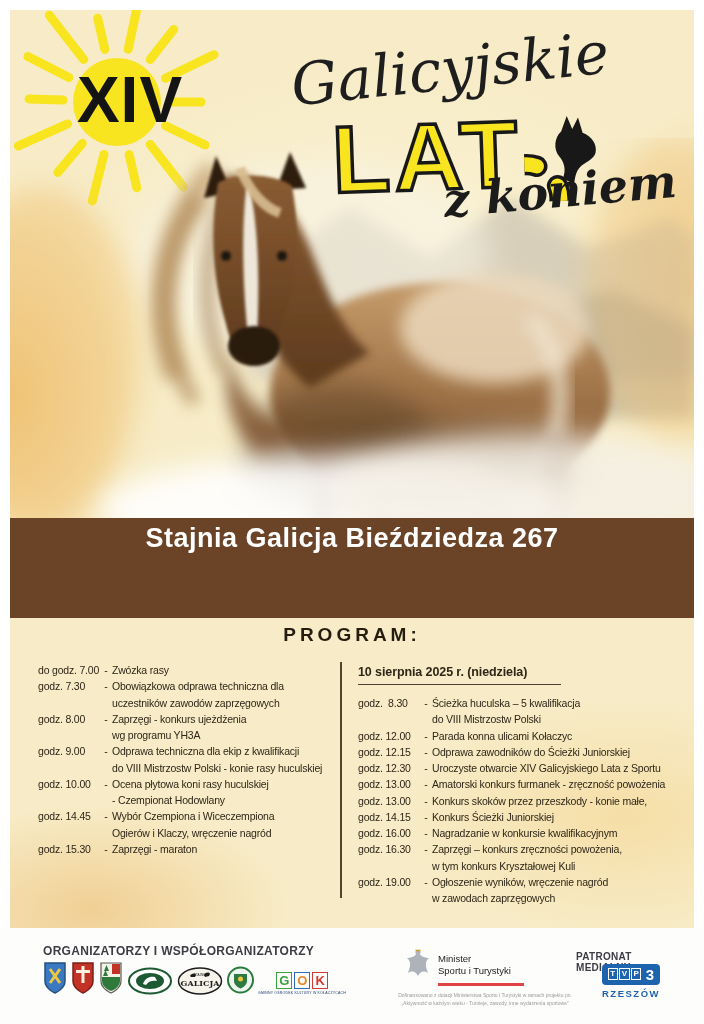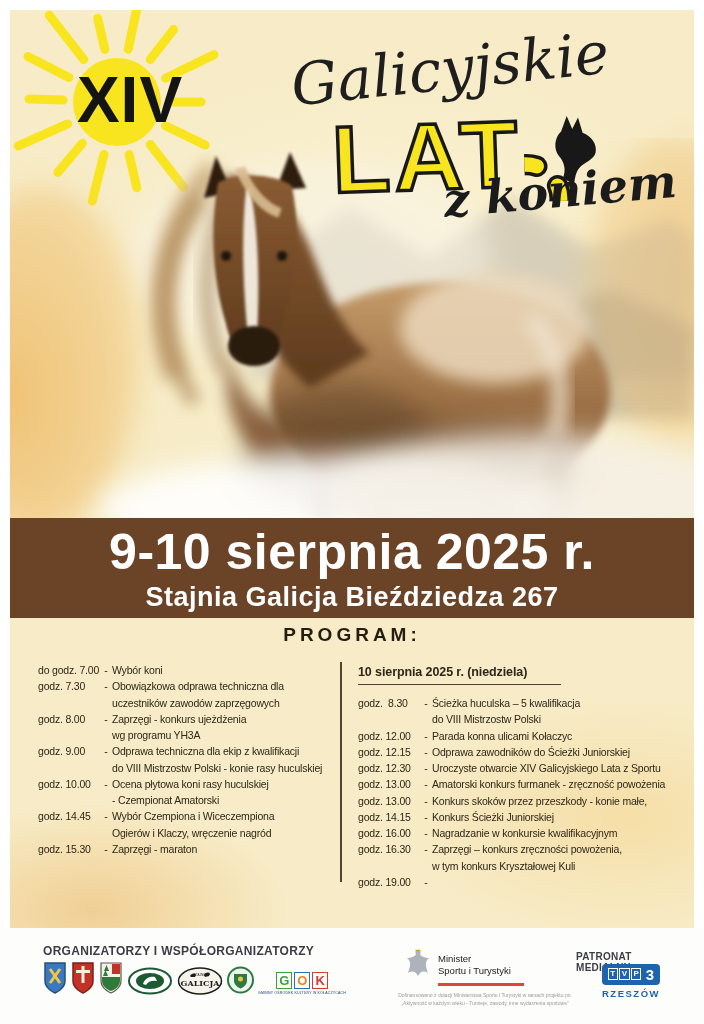--- a/index.html
+++ b/index.html
@@ -192,34 +192,33 @@
     <svg class="oglyph" viewBox="0 0 84 96">
       <path d="M11,61.3 A33,33 0 1 0 30.7,81" stroke="#181818" stroke-width="21" fill="none" stroke-linecap="round"></path>
       <path d="M11,61.3 A33,33 0 1 0 30.7,81" stroke="#f8e51f" stroke-width="14" fill="none" stroke-linecap="round"></path>
       <path d="M36,28 L42,13 L47,26 L53,15 L57,30 C66,34 71,42 69,50 C67,56 61,58 55,62 C50,66 48,72 47,80 L36,74 C40,66 38,58 33,52 C28,45 29,34 36,28 Z" fill="#181818"></path>
     </svg>
   </div>
 
   <div class="script2">z koniem</div>
 
   <div class="banner">
-    <div class="l1">9-10 sierpnia 2025 r.</div>
     <div class="l2">Stajnia Galicja Bieździedza 267</div>
   </div>
 
   <div class="progheading">PROGRAM:</div>
 
   <div class="cols">
     <div class="pcol1">
       <div>
 
           <div class="prow">
             <span class="pt">do godz. 7.00</span>
             <span class="ps">-</span>
-            <span class="px">Wybór koni</span>
+            <span class="px">Zwózka rasy</span>
           </div>
 
           <div class="prow">
             <span class="pt">godz. 7.30</span>
             <span class="ps">-</span>
             <span class="px">Obowiązkowa odprawa techniczna dla
 uczestników zawodów zaprzęgowych</span>
           </div>
 
           <div class="prow">
@@ -233,21 +232,21 @@
             <span class="pt">godz. 9.00</span>
             <span class="ps">-</span>
             <span class="px">Odprawa techniczna dla ekip z kwalifikacji
 do VIII Mistrzostw Polski - konie rasy huculskiej</span>
           </div>
 
           <div class="prow">
             <span class="pt">godz. 10.00</span>
             <span class="ps">-</span>
             <span class="px">Ocena płytowa koni rasy huculskiej
-- Czempionat Amatorski</span>
+- Czempionat Hodowlany</span>
           </div>
 
           <div class="prow">
             <span class="pt">godz. 14.45</span>
             <span class="ps">-</span>
             <span class="px">Wybór Czempiona i Wiceczempiona
 Ogierów i Klaczy, wręczenie nagród</span>
           </div>
 
           <div class="prow">
@@ -314,20 +313,22 @@
           <div class="prow">
             <span class="pt">godz. 16.30</span>
             <span class="ps">-</span>
             <span class="px">Zaprzęgi – konkurs zręczności powożenia,
 w tym konkurs Kryształowej Kuli</span>
           </div>
 
           <div class="prow">
             <span class="pt">godz. 19.00</span>
             <span class="ps">-</span>
+            <span class="px">Ogłoszenie wyników, wręczenie nagród
+w zawodach zaprzęgowych</span>
           </div>
         </div>
     </div>
   </div>
 
 </div>
 
 <div class="footer">
   <div class="orghead">ORGANIZATORZY I WSPÓŁORGANIZATORZY</div>
   <div class="pathead">PATRONAT MEDIALNY</div>

